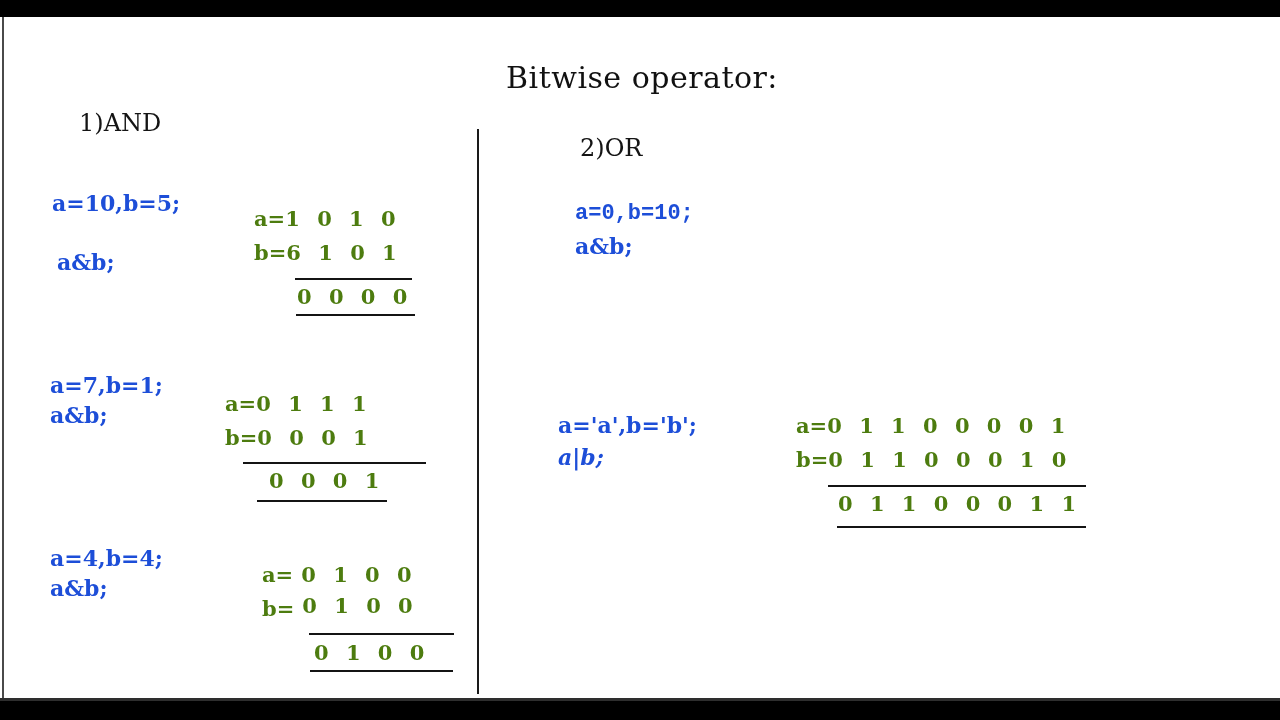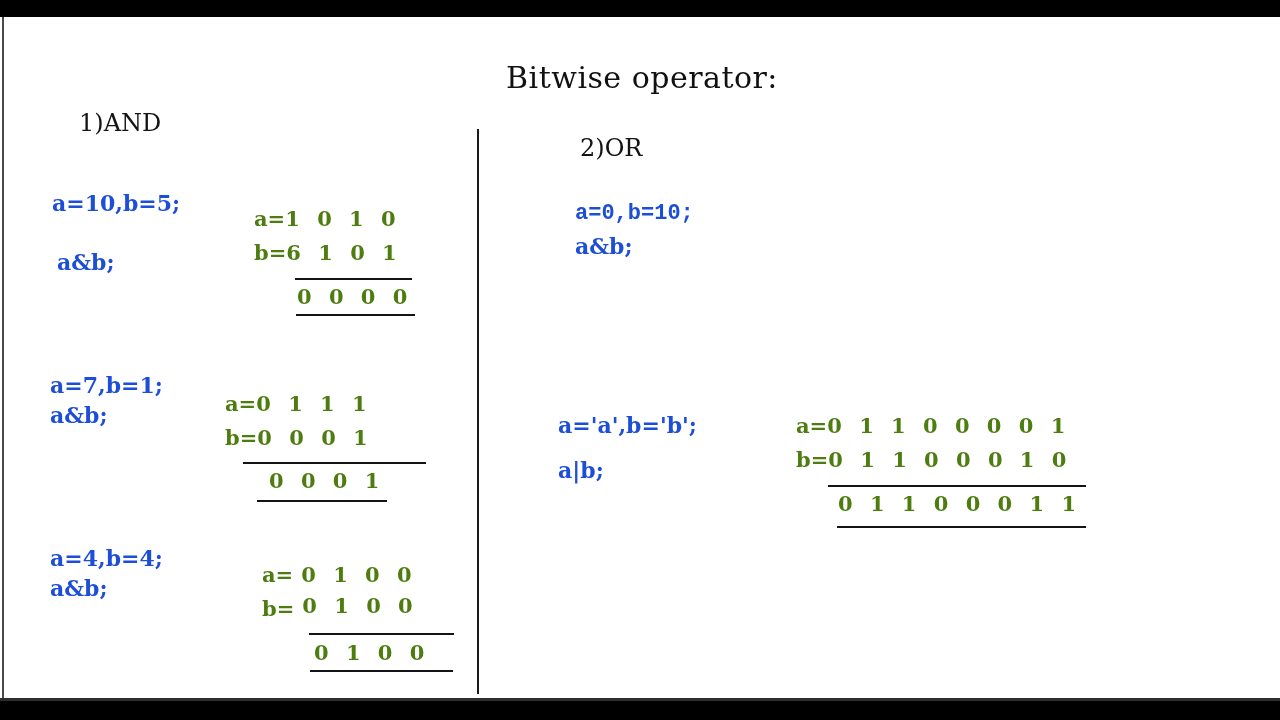--- a/index.html
+++ b/index.html
@@ -169,21 +169,21 @@
     <div class="rule" style="position:absolute; left:48px; top:112px; width:143px;"></div>
   </div>
 
   <div class="abs section-heading" style="left:580px; top:117px;">2)OR</div>
 
   <div class="abs expr" style="left:575px; top:184px;font-family:Liberation Mono, monospace;">a=0,b=10;</div>
   <div class="abs expr" style="left:575px; top:216px;">a&amp;b;</div>
 
 
   <div class="abs expr" style="left:558px; top:395px;">a='a',b='b';</div>
-  <div class="abs expr" style="left:558px; top:440px;">a|b;</div>
+  <div class="abs expr" style="left:558px; top:427px;font-style:italic;">a|b;</div>
 
   <div class="binblock" style="left:796px; top:392px;">
     <div class="binrow"><span>a=</span><span class="bits">0 1 1 0 0 0 0 1</span></div>
     <div class="binrow"><span>b=</span><span class="bits">0 1 1 0 0 0 1 0</span></div>
     <div class="rule" style="position:absolute; left:32px; top:76px; width:258px;"></div>
     <div class="binrow" style="position:absolute; left:42px; top:78px;"><span class="bits">0 1 1 0 0 0 1 1</span></div>
     <div class="rule" style="position:absolute; left:41px; top:117px; width:249px;"></div>
   </div>
 
 

